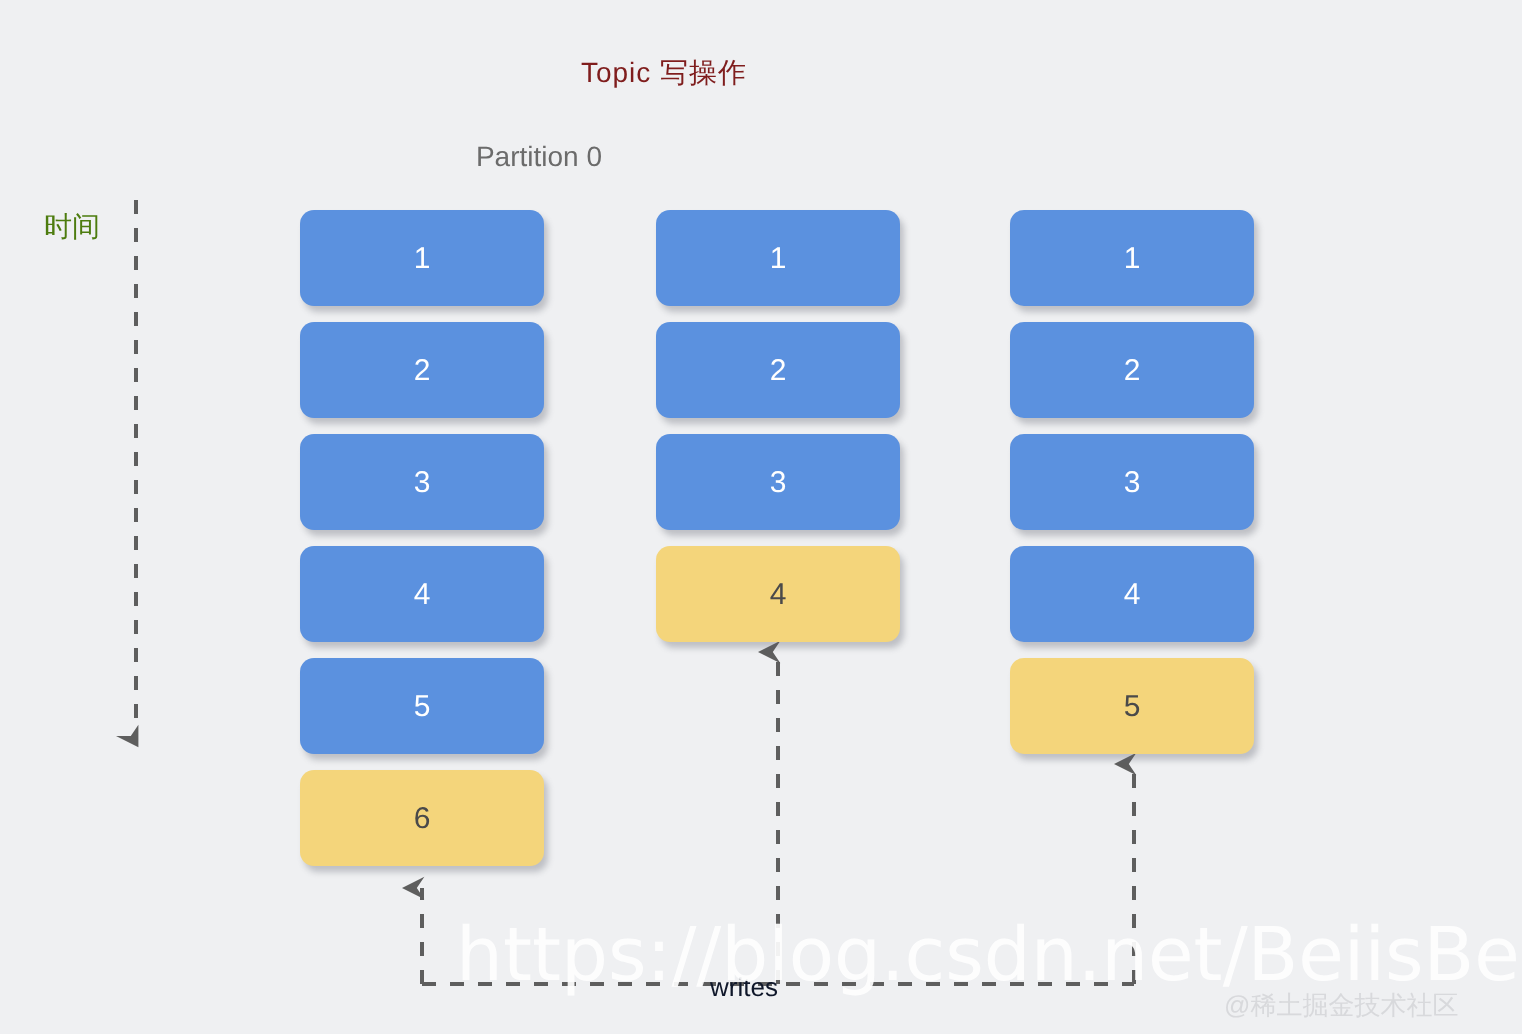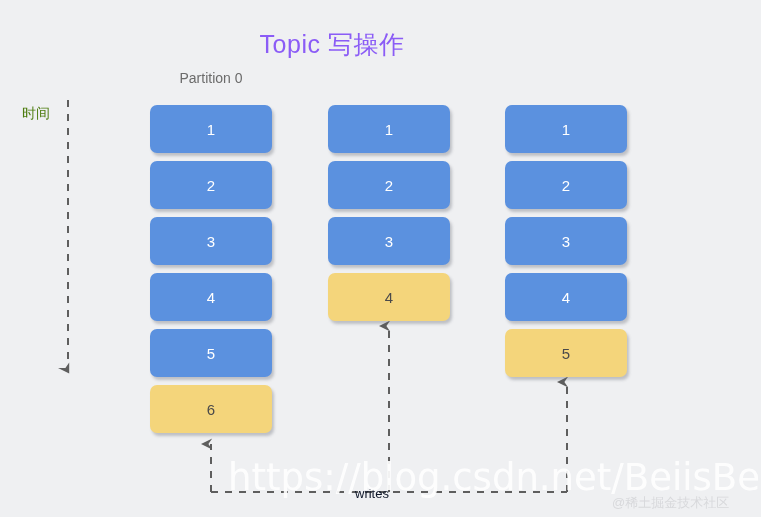--- a/index.html
+++ b/index.html
@@ -18,29 +18,29 @@
     position: relative;
     width: 761px;
     height: 517px;
   }
   .title {
     position: absolute;
     left: 0;
     top: 28px;
     width: 664px;
     text-align: center;
-    font-size: 25px;
-    color: #8b5cf6;
+    font-size: 14px;
+    color: #7f1d1d;
     letter-spacing: 0.5px;
   }
   .partition-label {
     position: absolute;
     top: 70px;
     width: 180px;
-    text-align: center;
+    text-align: right;
     font-size: 14px;
     color: #6b6b6b;
   }
   .col0 { left: 121px; }
   .col1 { left: 299px; }
   .col2 { left: 477px; }
 
   .column {
     position: absolute;
     top: 105px;

